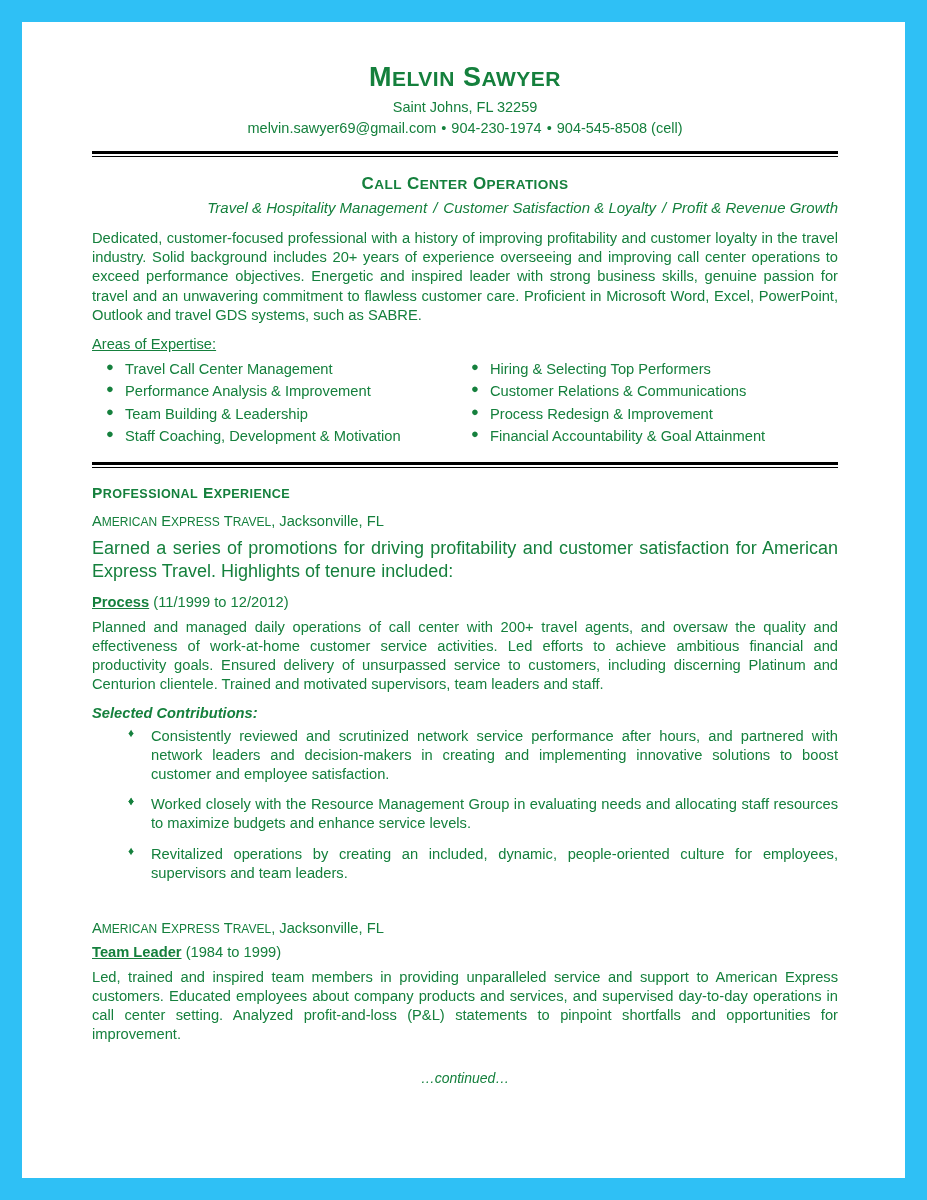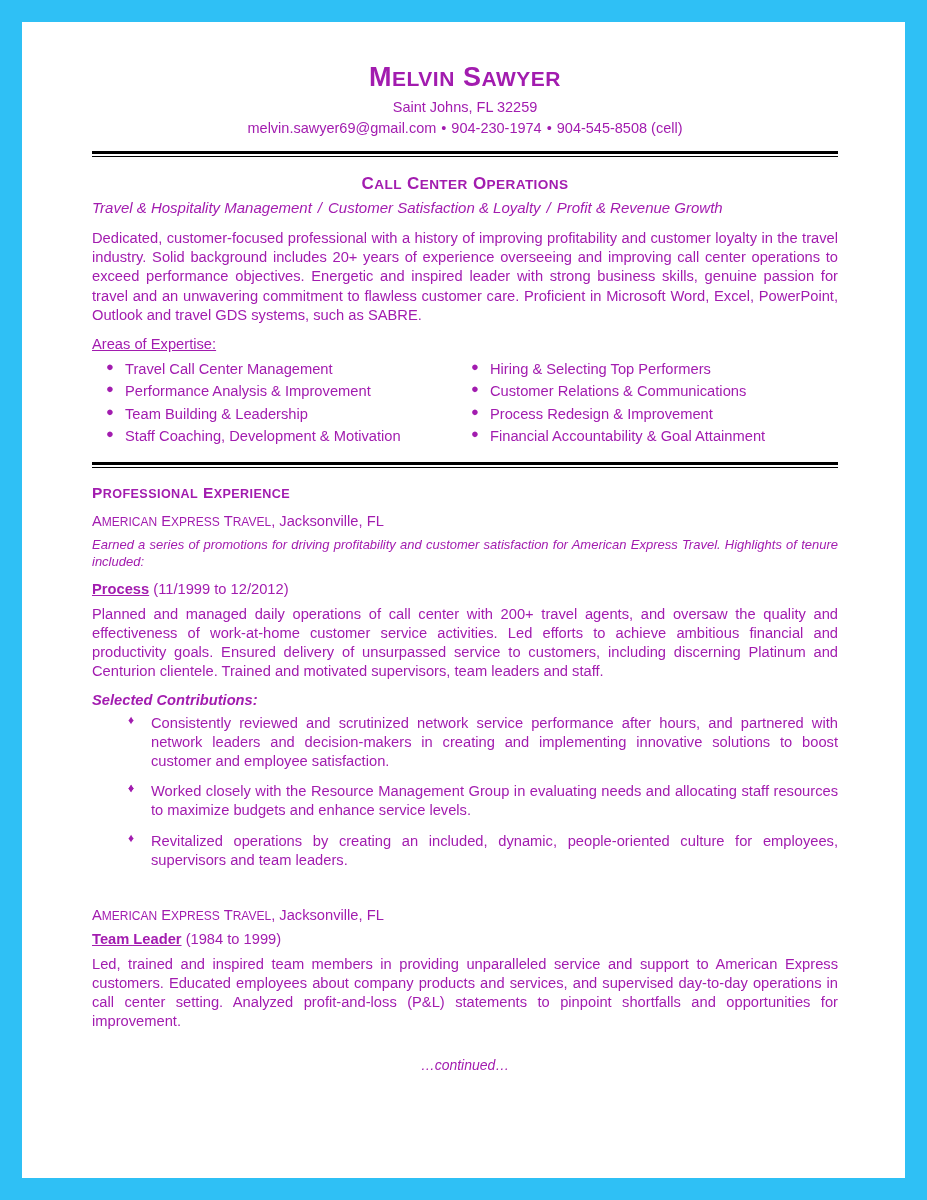--- a/index.html
+++ b/index.html
@@ -21,21 +21,21 @@
     height: 1156px;
     background: #ffffff;
     box-sizing: border-box;
     overflow: hidden;
   }
   #sheet {
     position: absolute;
     left: 70px;   
     top: 40px;
     width: 746px; 
-    color: #a21caf;
+    color: #15803d;
   }
 
   
   .name {
     text-align: center;
     font-size: 27px;
     font-weight: bold;
     letter-spacing: 0.5px;
     font-variant: small-caps;
     text-transform: uppercase;
@@ -63,21 +63,21 @@
   .target-title {
     text-align: center;
     font-size: 16.5px;
     font-weight: bold;
     text-transform: uppercase;
     font-variant: small-caps;
     letter-spacing: 0.4px;
     margin: 17px 0 5px 0;
   }
   .target-sub {
-    text-align: left;
+    text-align: right;
     font-style: italic;
     font-size: 15px;
     margin: 0 0 13px 0;
   }
   .target-sub .slash { padding: 0 6px; }
 
   
   p.body {
     font-size: 14.7px;
     line-height: 1.30;
@@ -145,22 +145,21 @@
     font-size: 14.7px;
     margin: 0 0 8px 0;
   }
   .role-line .role {
     font-weight: bold;
     text-decoration: underline;
   }
   .role-line .dates { font-weight: normal; }
 
   .italic-intro {
-    font-style: italic;
-    font-size: 13px;
+    font-size: 18px;
     line-height: 1.30;
     text-align: justify;
     margin: 0 0 10px 0;
   }
 
   .contrib-head {
     font-style: italic;
     font-weight: bold;
     font-size: 14.7px;
     margin: 0 0 6px 0;

